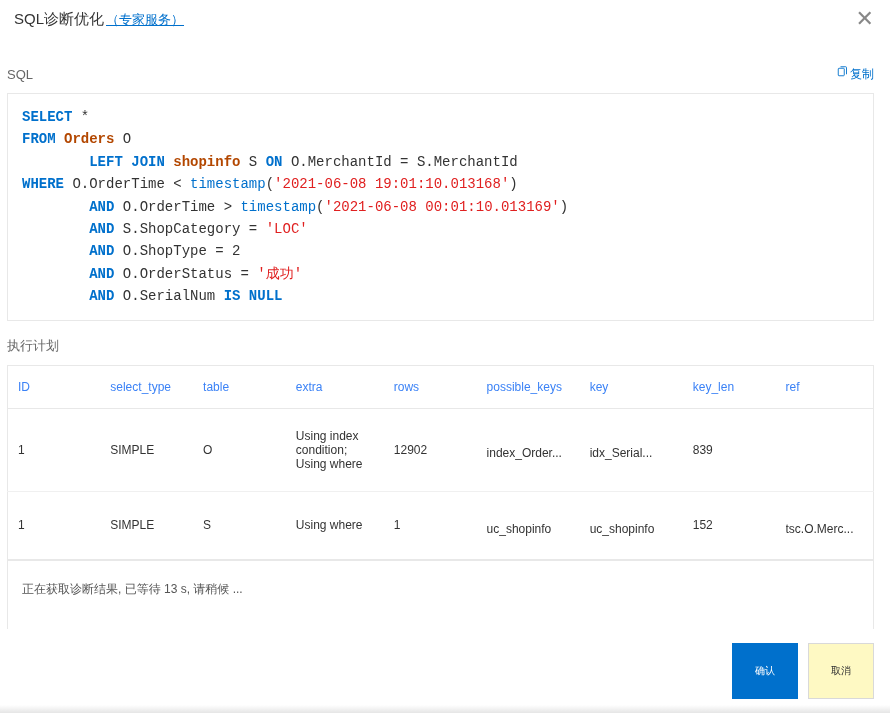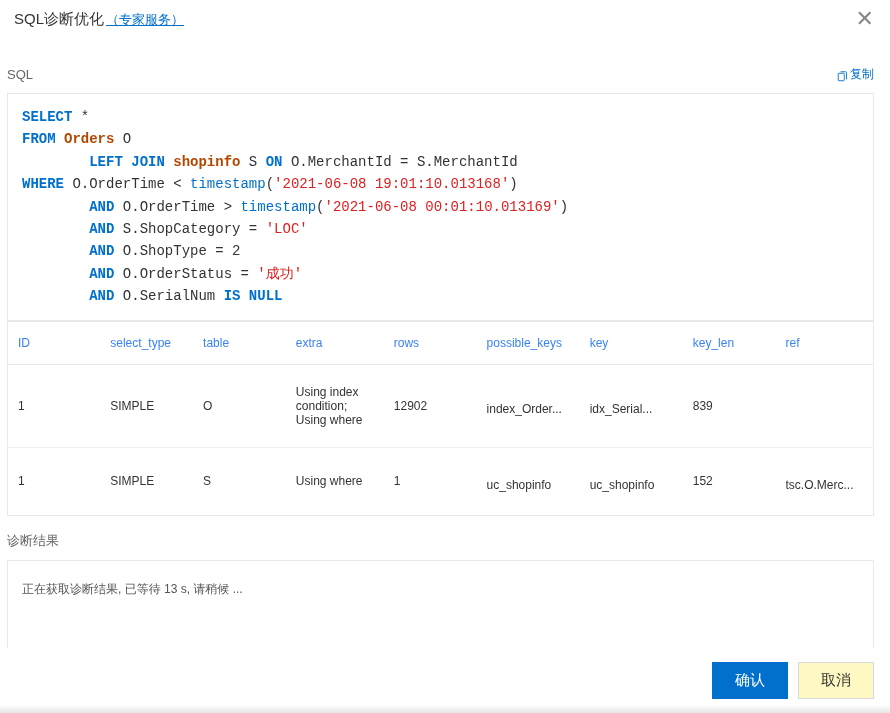--- a/index.html
+++ b/index.html
@@ -59,21 +59,21 @@
     .section-title {
       font-size: 13px;
       color: #666;
       font-weight: normal;
     }
     .copy-btn {
       color: #0070cc;
       font-size: 12px;
       cursor: pointer;
       display: flex;
-      align-items: flex-end;
+      align-items: flex-start;
       gap: 2px;
     }
     .copy-icon {
       display: inline-block;
       width: 12px;
       height: 12px;
     }
     .sql-box {
       border: 1px solid #e8e8e8;
       padding: 12px 14px;
@@ -144,22 +144,22 @@
       color: #555;
     }
     .dialog-footer {
       display: flex;
       justify-content: flex-end;
       padding: 14px 16px 14px 16px;
       gap: 10px;
       border-top: none;
     }
     .btn {
-      padding: 8px 22px;
-      font-size: 15px;
+      padding: 20px 22px;
+      font-size: 10px;
       cursor: pointer;
       border: 1px solid transparent;
     }
     .btn-primary {
       background: #0070cc;
       color: #fff;
       border-color: #0070cc;
     }
     .btn-default {
       background: #fef9c3;
@@ -208,20 +208,21 @@
     <div class="sql-box"><span class="kw">SELECT</span><span> *</span>
 <span class="kw">FROM</span><span class="tbl"> Orders </span><span>O</span>
         <span class="kw">LEFT JOIN</span><span class="tbl"> shopinfo </span><span>S </span><span class="kw">ON</span><span> O.MerchantId = S.MerchantId</span>
 <span class="kw">WHERE</span><span> O.OrderTime &lt; </span><span class="fn">timestamp</span>(<span class="str">'2021-06-08 19:01:10.013168'</span>)
         <span class="kw">AND</span><span> O.OrderTime &gt; </span><span class="fn">timestamp</span>(<span class="str">'2021-06-08 00:01:10.013169'</span>)
         <span class="kw">AND</span><span> S.ShopCategory = </span><span class="str">'LOC'</span>
         <span class="kw">AND</span><span> O.ShopType = 2</span>
         <span class="kw">AND</span><span> O.OrderStatus = </span><span class="str">'成功'</span>
         <span class="kw">AND</span><span> O.SerialNum </span><span class="kw">IS</span><span class="kw"> NULL</span></div>
 
+    <div class="section-title-row">执行计划</div>
 
     <table class="plan-table">
       <thead>
         <tr>
           <th class="col-id">ID</th>
           <th class="col-select-type">select_type</th>
           <th class="col-table">table</th>
           <th class="col-extra">extra</th>
           <th class="col-rows">rows</th>
           <th class="col-possible-keys">possible_keys</th>
@@ -249,21 +250,20 @@
           <td class="extra-cell">Using where</td>
           <td>1</td>
           <td class="link-cell"><span class="ellipsis">uc_shopinfo</span></td>
           <td class="link-cell"><span class="ellipsis">uc_shopinfo</span></td>
           <td>152</td>
           <td><span class="ellipsis">tsc.O.Merc...</span></td>
         </tr>
       </tbody>
     </table>
 
-    <div class="section-title-row">诊断结果</div>
 
     <div class="result-box">
       <span>正在获取诊断结果, 已等待 13 s, 请稍候 ...</span>
     </div>
 
   </div>
 
   <div class="dialog-footer">
     <button class="btn btn-primary">确认</button>
     <button class="btn btn-default">取消</button>

